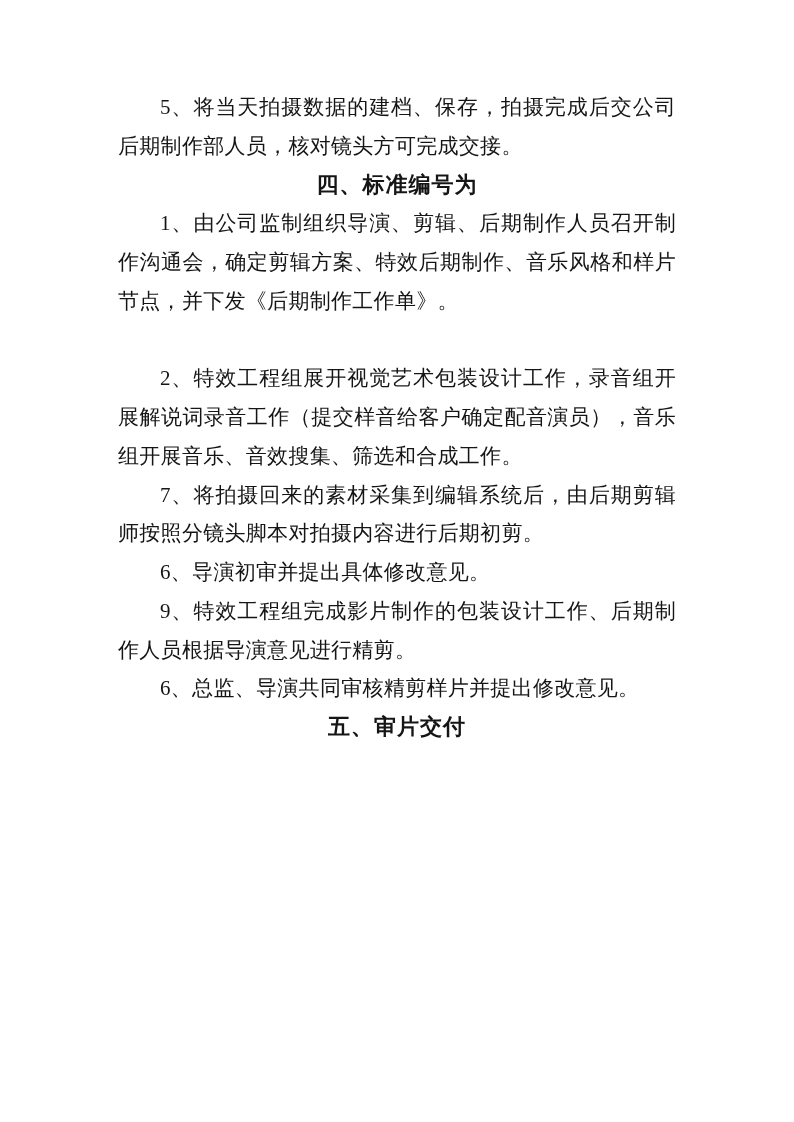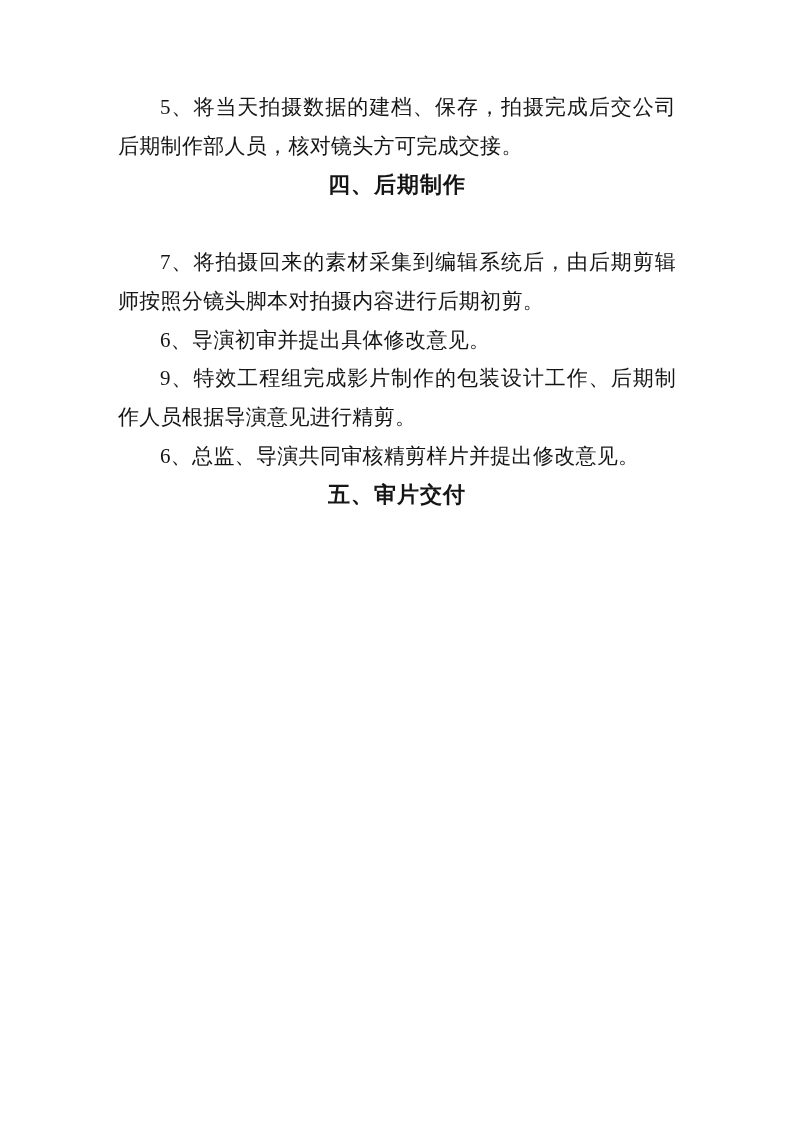--- a/index.html
+++ b/index.html
@@ -55,22 +55,24 @@
     font-family: "Liberation Sans", "DejaVu Sans", sans-serif;
     color: #222222;
   }
 </style>
 </head>
 <body>
 
 <div class="page">
   <div class="content">
     <p class="para">5、将当天拍摄数据的建档、保存，拍摄完成后交公司后期制作部人员，核对镜头方可完成交接。</p>
-    <p class="heading">四、后期制作</p>
+    <p class="heading">四、标准编号为</p>
+    <p class="para">1、由公司监制组织导演、剪辑、后期制作人员召开制作沟通会，确定剪辑方案、特效后期制作、音乐风格和样片节点，并下发《后期制作工作单》。</p>
     <div class="spacer"></div>
+    <p class="para">2、特效工程组展开视觉艺术包装设计工作，录音组开展解说词录音工作（提交样音给客户确定配音演员），音乐组开展音乐、音效搜集、筛选和合成工作。</p>
     <p class="para">7、将拍摄回来的素材采集到编辑系统后，由后期剪辑师按照分镜头脚本对拍摄内容进行后期初剪。</p>
     <p class="para">6、导演初审并提出具体修改意见。</p>
     <p class="para">9、特效工程组完成影片制作的包装设计工作、后期制作人员根据导演意见进行精剪。</p>
     <p class="para">6、总监、导演共同审核精剪样片并提出修改意见。</p>
     <p class="heading">五、审片交付</p>
   </div>
   <div class="page-number">9</div>
 </div>
 
 </body></html>

